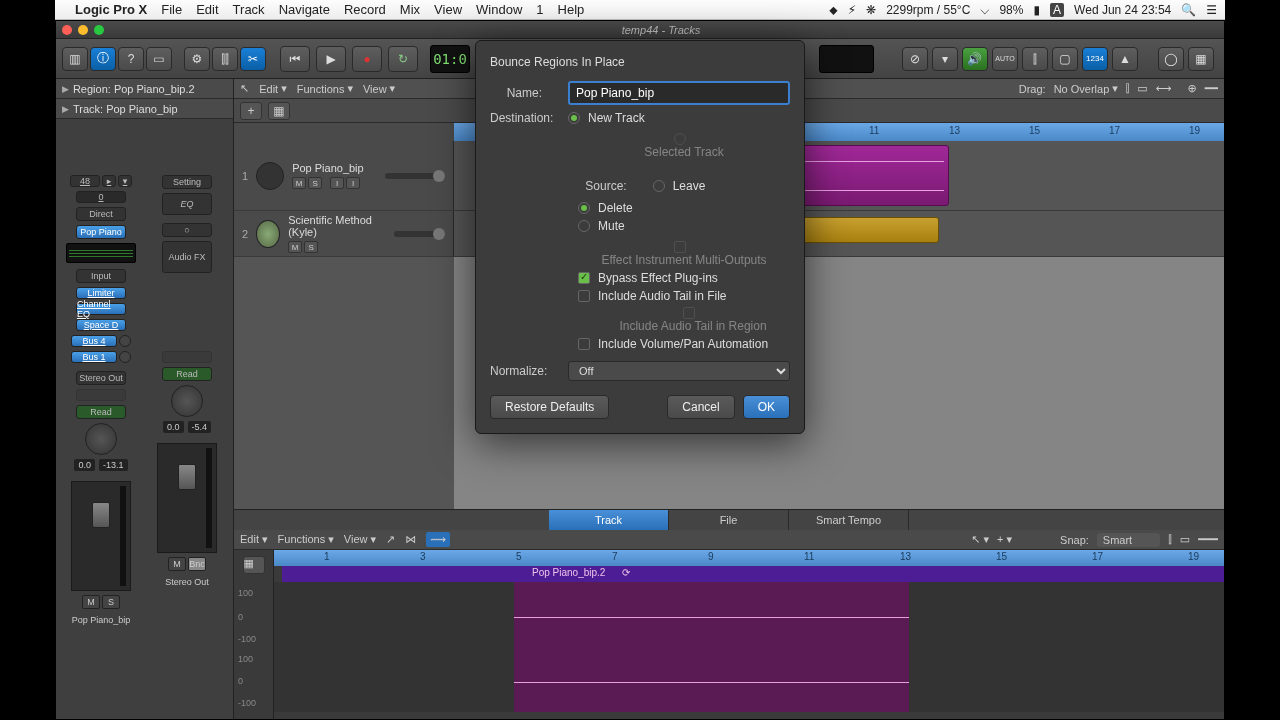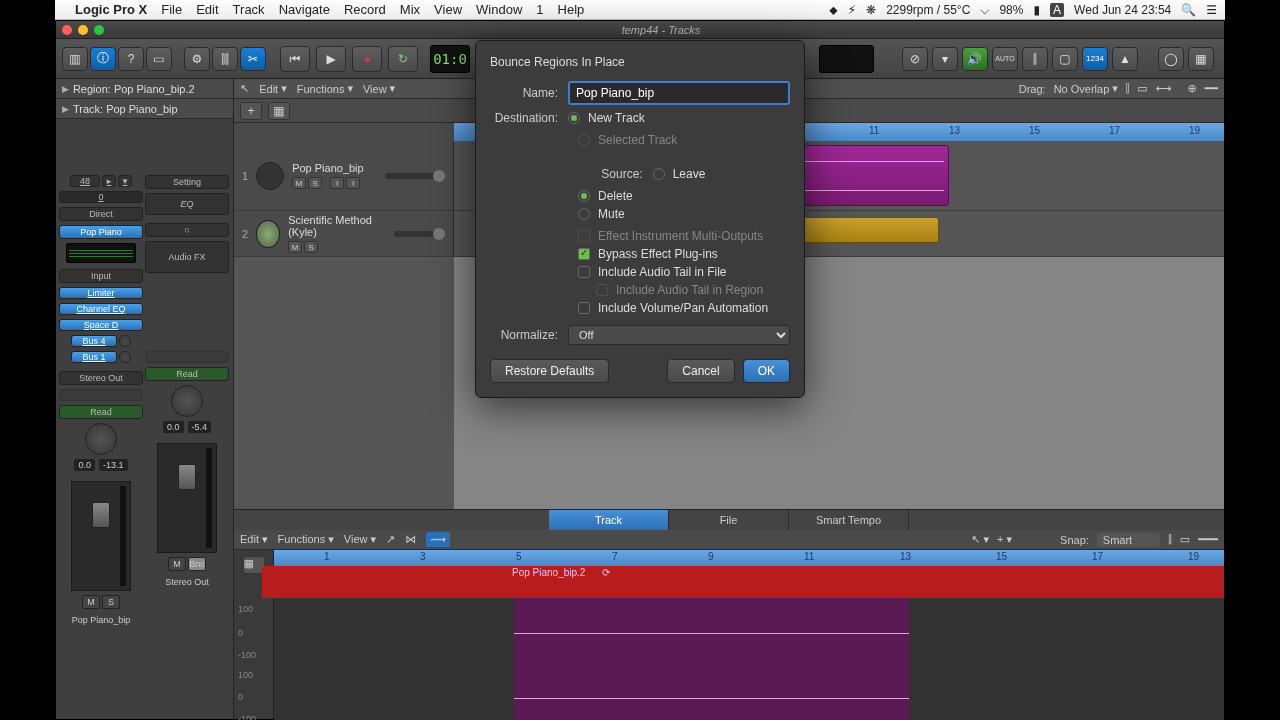--- a/index.html
+++ b/index.html
@@ -33,21 +33,21 @@
 .lcd2{ position:absolute; right: 350px; width:55px;height:28px;background:#111;border:1px solid #000;border-radius:3px;}
 .toolbar .rightbtns{ position:absolute; right:10px; display:flex; gap:4px;}
 .num-chip{background:linear-gradient(#1a7fd6,#0a5fa6);color:#fff;}
 
 
 .inspector { position: absolute; top: 58px; left: 0; width: 178px; bottom: 0; background: #3f3f3f; border-right: 1px solid #222; }
 .insp-head { height: 20px; background: #4a4a4a; display: flex; align-items: center; padding: 0 6px; color: #ddd; font-size: 11px; border-bottom: 1px solid #2a2a2a; }
 .insp-head .tri{margin-right:4px;font-size:9px;color:#aaa;}
 .channel-strips { display: flex; padding: 6px 4px; gap: 4px; margin-top: 50px;}
 .strip { width: 82px; display: flex; flex-direction: column; align-items: center; gap: 4px; }
-.strip .slot{width:84px;height:14px;background:#333;border:1px solid #222;border-radius:3px;font-size:9px;display:flex;align-items:center;justify-content:center;color:#bbb;}
+.strip .slot{width:50px;height:14px;background:#333;border:1px solid #222;border-radius:3px;font-size:9px;display:flex;align-items:center;justify-content:center;color:#bbb;}
 .strip .slot.blue{background:linear-gradient(#4aa0e8,#2a70b8);color:#fff;}
 .strip .slot.thin{height:12px;text-decoration:underline;}
 .strip .wave{width:70px;height:20px;background:#111;border:1px solid #000;border-radius:2px;position:relative;}
 .strip .wave::after{content:"";position:absolute;left:2px;right:2px;top:50%;height:1px;background:#2d7a2d;box-shadow:0 -3px 0 #2d7a2d,0 3px 0 #2d7a2d;}
 .strip .knob{width:32px;height:32px;border-radius:50%;background:radial-gradient(#555,#333);border:1px solid #222;}
 .strip .fader{width:60px;height:110px;background:#2a2a2a;border:1px solid #1a1a1a;position:relative;margin-top:6px;}
 .strip .fader .cap{position:absolute;left:50%;transform:translateX(-50%);top:20px;width:18px;height:26px;background:linear-gradient(#888,#555);border:1px solid #222;border-radius:2px;}
 .strip .meter{position:absolute;right:4px;top:4px;bottom:4px;width:6px;background:#111;}
 .strip .vals{display:flex;gap:4px;font-size:9px;}
 .strip .vals span{background:#222;padding:1px 4px;border-radius:2px;}
@@ -89,44 +89,44 @@
 
 .editor{position:absolute;left:178px;right:0;bottom:0;height:210px;background:#3a3a3a;border-top:1px solid #222;}
 .ed-tabs{height:20px;background:#444;display:flex;}
 .ed-tab{flex:0 0 120px;display:flex;align-items:center;justify-content:center;color:#ccc;font-size:11px;border-right:1px solid #2a2a2a;}
 .ed-tab.active{background:linear-gradient(#4a90d8,#2a70b8);color:#fff;}
 .ed-tabs .spacer{flex:1;}
 .ed-toolbar{height:20px;background:#4a4a4a;display:flex;align-items:center;padding:0 6px;gap:10px;color:#ccc;font-size:11px;border-bottom:1px solid #2a2a2a;}
 .ed-toolbar .right{margin-left:auto;display:flex;gap:8px;align-items:center;}
 .ed-ruler{height:16px;background:linear-gradient(#6aa8e8,#4a88c8);margin-left:40px;position:relative;color:#1a3a5a;font-size:10px;}
 .ed-ruler .tick{position:absolute;top:1px;}
-.ed-region-bar{height:32px;background:#b91c1c;margin-left:28px;position:relative;}
+.ed-region-bar{height:16px;background:#4c1d95;margin-left:48px;position:relative;}
 .ed-region-bar .lbl{position:absolute;left:250px;color:#f0c0ea;font-size:10px;top:1px;}
 .ed-wave{position:relative;margin-left:40px;height:130px;background:#333;}
 .ed-wave .purple-bg{position:absolute;left:240px;width:395px;top:0;bottom:0;background:#5a1a54;}
 .ed-wave .axis{position:absolute;left:-36px;color:#888;font-size:9px;}
 .ed-wave .channel{position:absolute;left:240px;width:395px;height:50px;}
 .ed-wave .channel.top{top:10px;}.ed-wave .channel.bot{top:75px;}
 .ed-wave .channel::before{content:"";position:absolute;left:0;right:0;top:50%;height:1px;background:#e8a0e0;}
 .ed-left{position:absolute;left:0;top:40px;width:40px;bottom:0;background:#3a3a3a;border-right:1px solid #222;}
 .ed-left .sq{width:22px;height:18px;background:#555;border:1px solid #333;border-radius:3px;margin:6px auto;}
 
 
 .dialog{position:absolute;top:40px;left:475px;width:330px;background:#3c3c3c;border:1px solid #1a1a1a;border-radius:6px;box-shadow:0 10px 40px rgba(0,0,0,0.6);padding:14px 14px 14px 14px;color:#ddd;font-size:12px;z-index:100;}
 .dialog .dtitle{font-size:12px;margin-bottom:12px;}
 .dialog .row{display:flex;align-items:center;margin-bottom:6px;}
-.dialog .lbl{width:78px;text-align:right;padding-right:10px;color:#ccc;}
+.dialog .lbl{width:78px;text-align:right;padding-right:26px;color:#ccc;}
 .dialog input[type=text]{flex:1;background:#2a2a2a;border:2px solid #3a7fd0;border-radius:3px;padding:3px 6px;color:#fff;font-size:12px;}
 .dialog .radio,.dialog .check{width:12px;height:12px;border-radius:50%;border:1px solid #666;margin-right:8px;display:inline-block;position:relative;}
 .dialog .check{border-radius:2px;}
 .dialog .radio.on::after{content:"";position:absolute;inset:2px;border-radius:50%;background:#6abf4a;}
 .dialog .check.on{background:#6abf4a;}
 .dialog .check.on::after{content:"✓";position:absolute;left:1px;top:-2px;font-size:10px;color:#1a3a0a;}
 .dialog .opt{display:flex;align-items:center;padding:2px 0 2px 88px;}
-.dialog .opt.dim{opacity:0.45;}
+.dialog .opt.dim{opacity:0.45;flex-direction:column;}
 .dialog select{flex:1;background:#4a4a4a;border:1px solid #2a2a2a;border-radius:3px;padding:2px 6px;color:#ddd;font-size:11px;}
 .dialog .btns{display:flex;gap:8px;margin-top:14px;}
 .dialog button{padding:4px 14px;border-radius:4px;border:1px solid #2a2a2a;background:linear-gradient(#5a5a5a,#4a4a4a);color:#eee;font-size:12px;}
 .dialog button.primary{background:linear-gradient(#4a90d8,#2a70b8);color:#fff;}
 .dialog .btns .spacer{flex:1;}
 
 .letterbox{position:absolute;background:#000;}
 .lb-l{left:0;top:0;bottom:0;width:55px;}
 .lb-r{right:0;top:0;bottom:0;width:55px;}
 </style>

